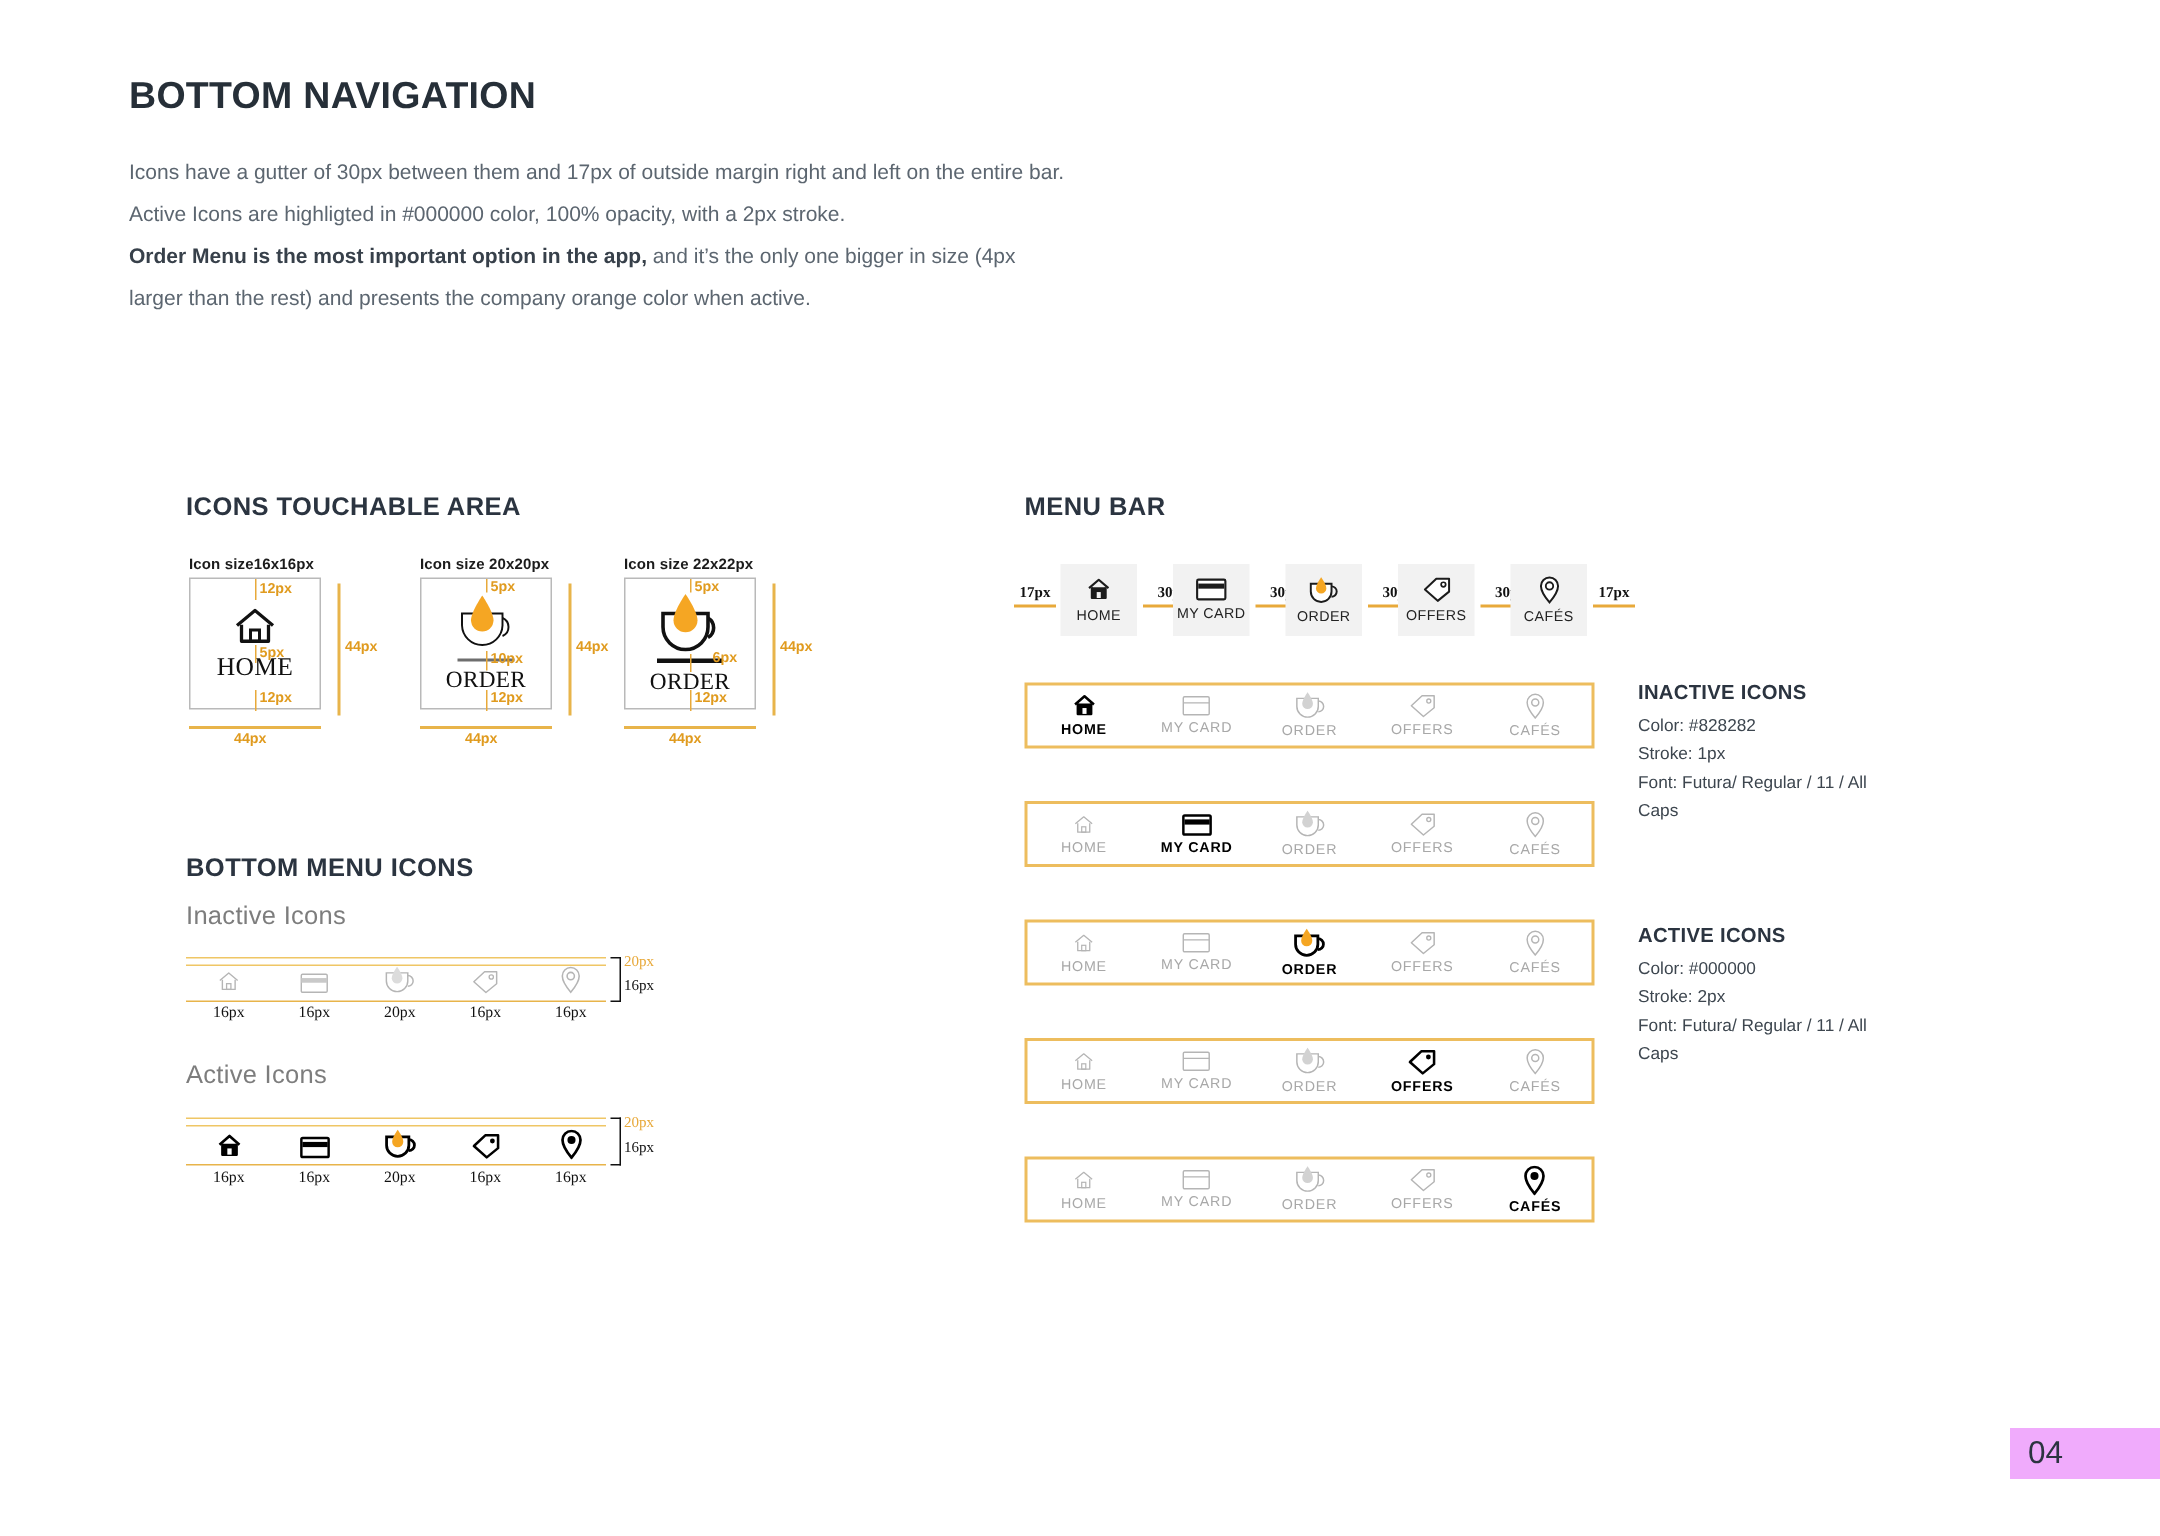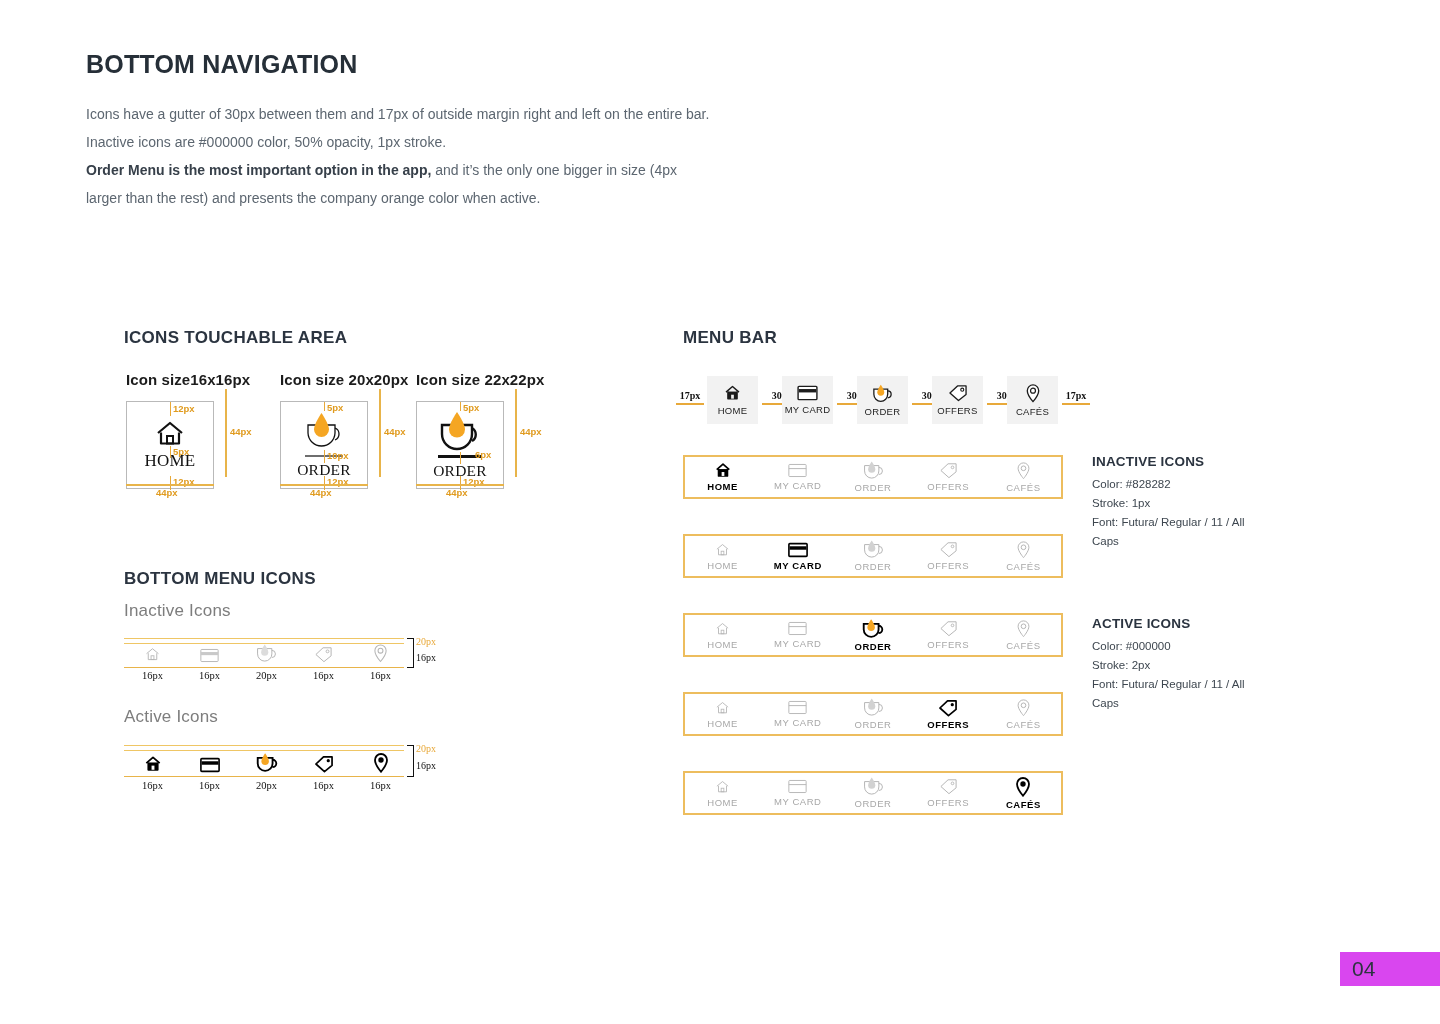--- a/index.html
+++ b/index.html
@@ -31,22 +31,22 @@
     letter-spacing: .3px; color: #2b3440;
   }
   .sub-h {
     position: absolute; font-size: 17px; color: #7d7d7d;
     letter-spacing: .2px;
   }
 
   
   .ta-group { position: absolute; }
   .ta-label {
-    font-size: 15px; color: #1c1c1c; font-weight: 600;
-    letter-spacing: .1px; margin-bottom: 13px; white-space: nowrap;
+    font-size: 10px; color: #1c1c1c; font-weight: 600;
+    letter-spacing: .1px; margin-bottom: 3px; white-space: nowrap;
   }
   .ta-box {
     position: relative; width: 88px; height: 88px;
     border: 1px solid #b9b9b9; background: #fff;
     display: flex; flex-direction: column;
     align-items: center; justify-content: center;
   }
   .ta-icon { display: flex; align-items: center; justify-content: center; }
   .ta-word {
     font-family: "Liberation Serif", serif;
@@ -120,36 +120,36 @@
   .bar-item.on .lbl { color: #000; font-weight: bold; }
 
   
   .spec { position: absolute; left: 1092px; }
   .spec h4 { font-size: 13.5px; font-weight: bold; color: #2b3440; margin-bottom: 6px; letter-spacing: .2px; }
   .spec p { font-size: 11.5px; color: #3d464f; line-height: 19px; }
 
   
   .pagenum {
     position: absolute; left: 1340px; top: 952px;
-    width: 100px; height: 34px; background: #d946ef;
+    width: 100px; height: 34px; background: #f0abfc;
     display: flex; align-items: center; padding-left: 12px;
     font-size: 21px; color: #2b3440;
   }
   svg { display: block; }
 </style>
 </head>
 <body>
 
 <div class="page">
 
   <div class="title">BOTTOM NAVIGATION</div>
 
   <div class="intro">
     <div>Icons have a gutter of 30px between them and 17px of outside margin right and left on the entire bar.</div>
-    <div>Inactive icons are #000000 color, 50% opacity,  1px stroke.</div>
+    <div>Active Icons are highligted in #000000 color, 100% opacity, with a 2px stroke.</div>
     <div><span class="strong">Order Menu  is the most important option in the app,</span><span> and it’s the only one bigger in size (4px</span></div>
     <div>larger than the rest) and presents the company orange color when active.</div>
   </div>
 
   <div class="sec-h" style="left:124px; top:328px;">ICONS TOUCHABLE AREA</div>
 
   <div class="ta-group" style="left:126px; top:371px;">
     <div class="ta-label">Icon size16x16px</div>
     <div class="ta-box">
       <span class="ta-icon">

